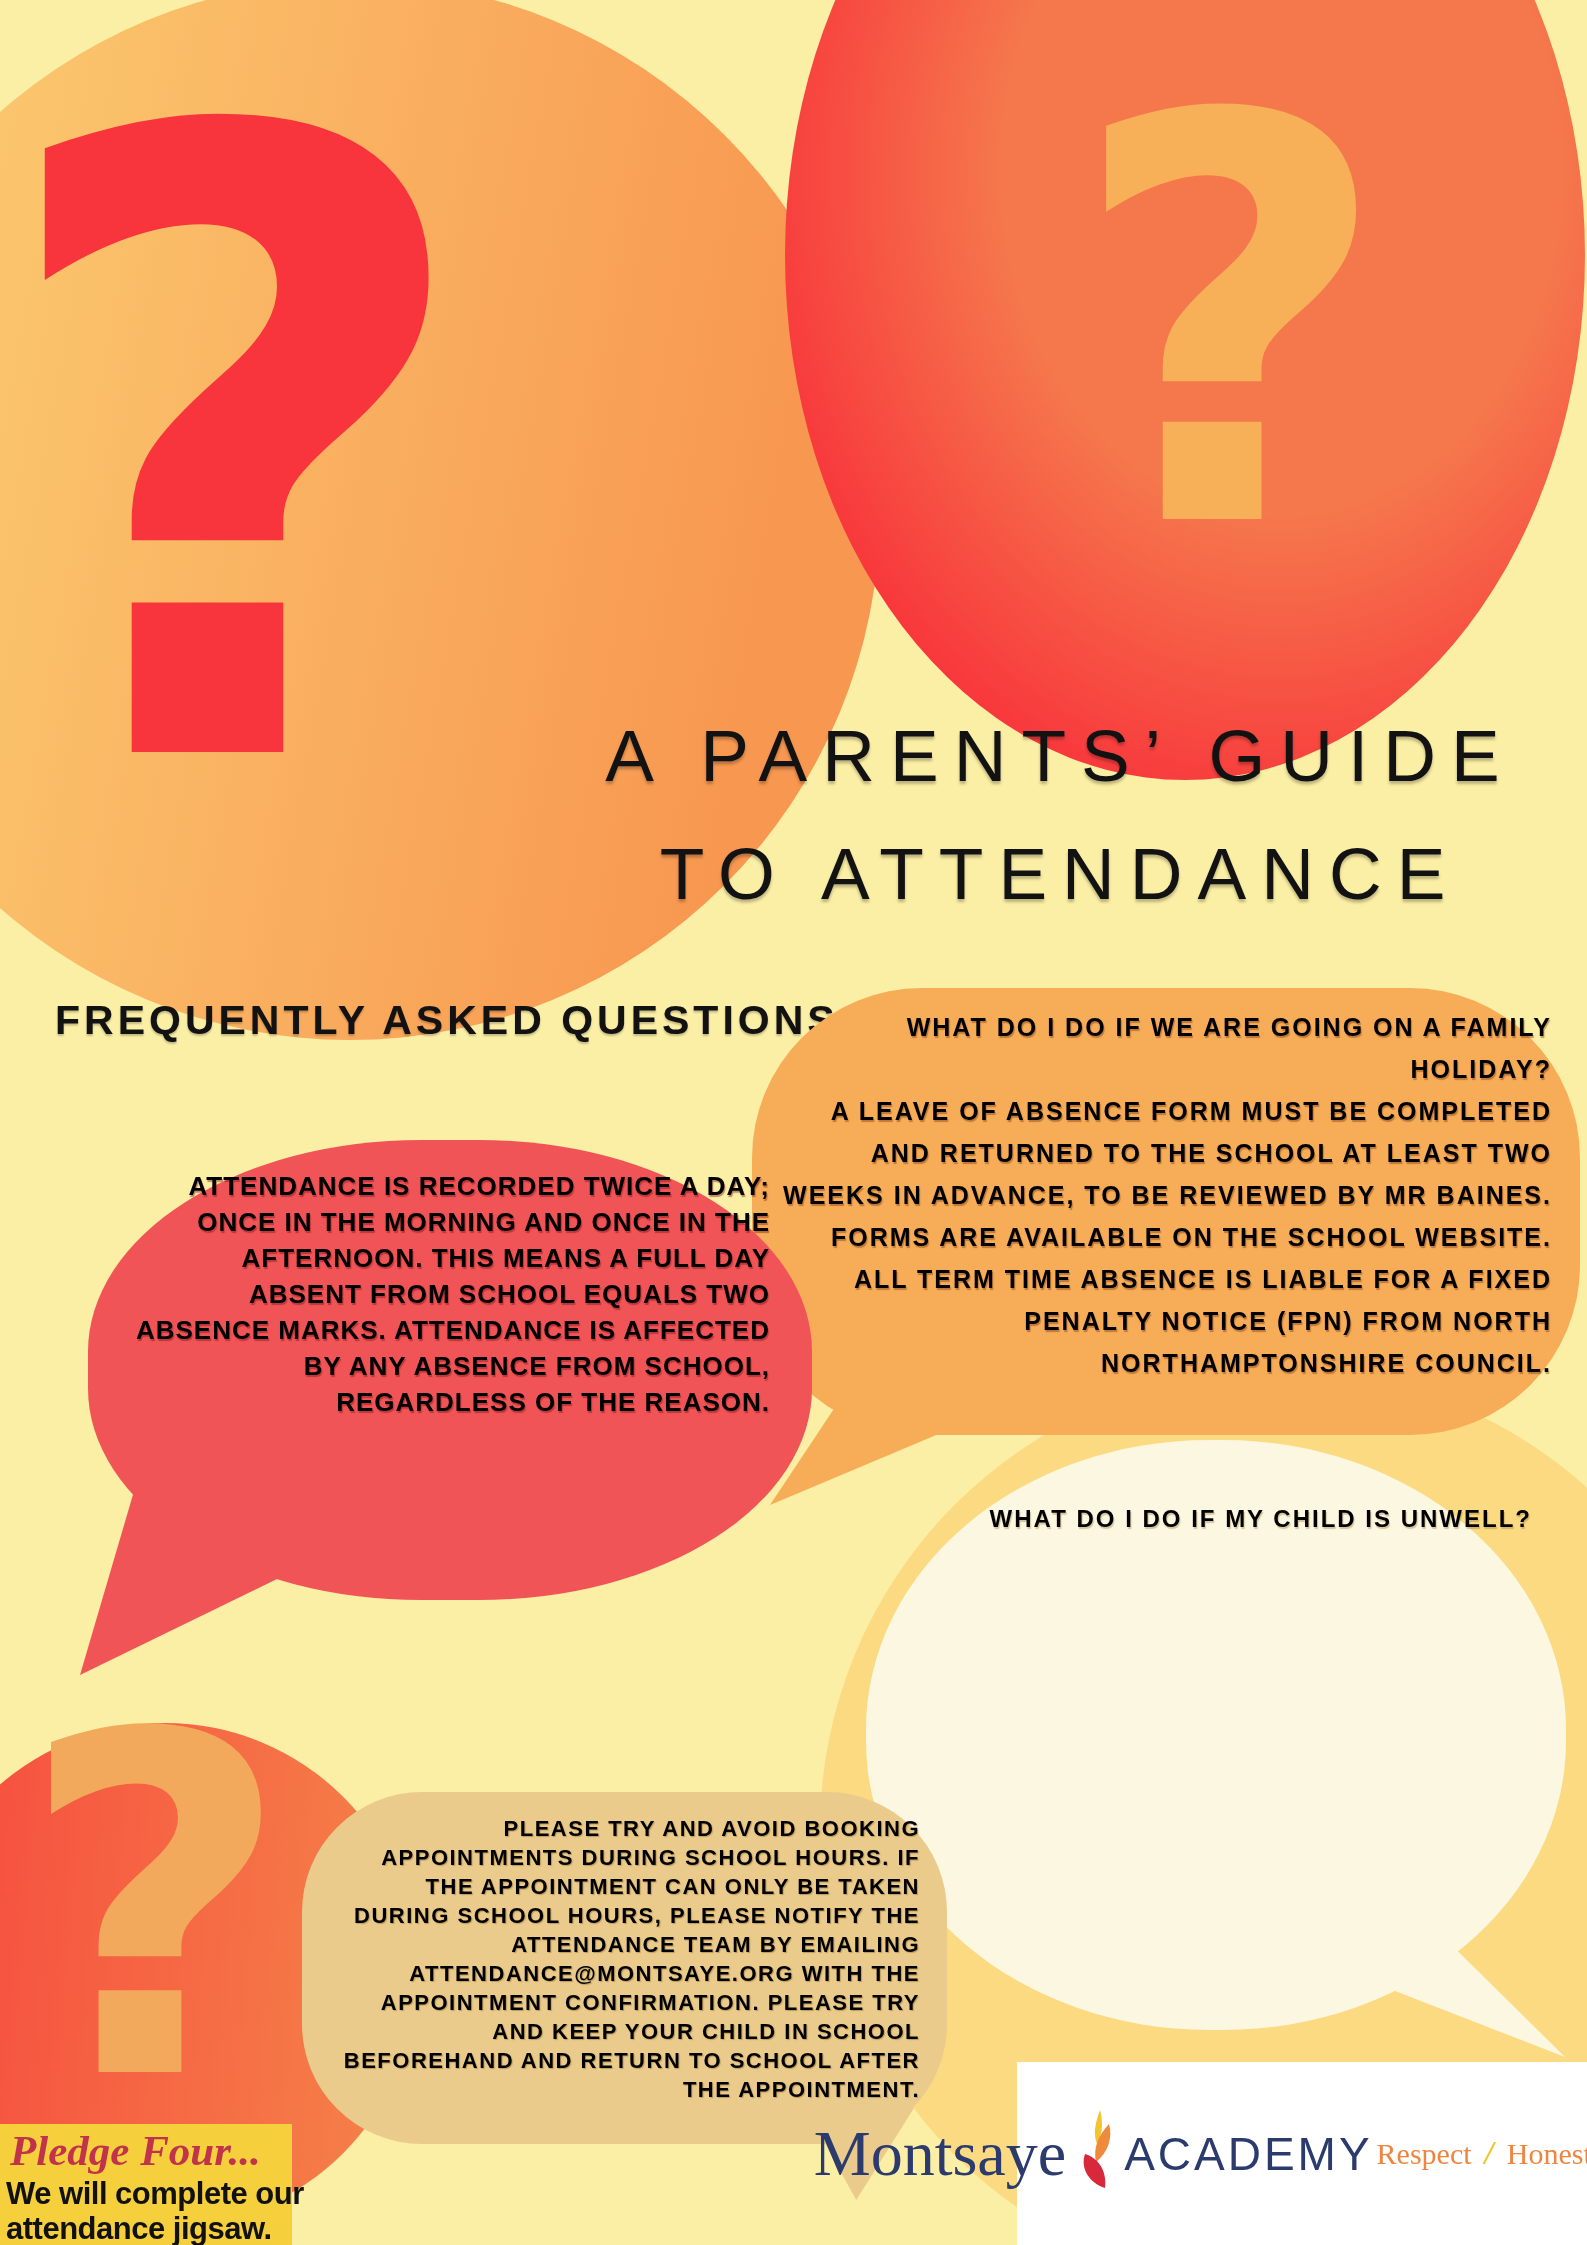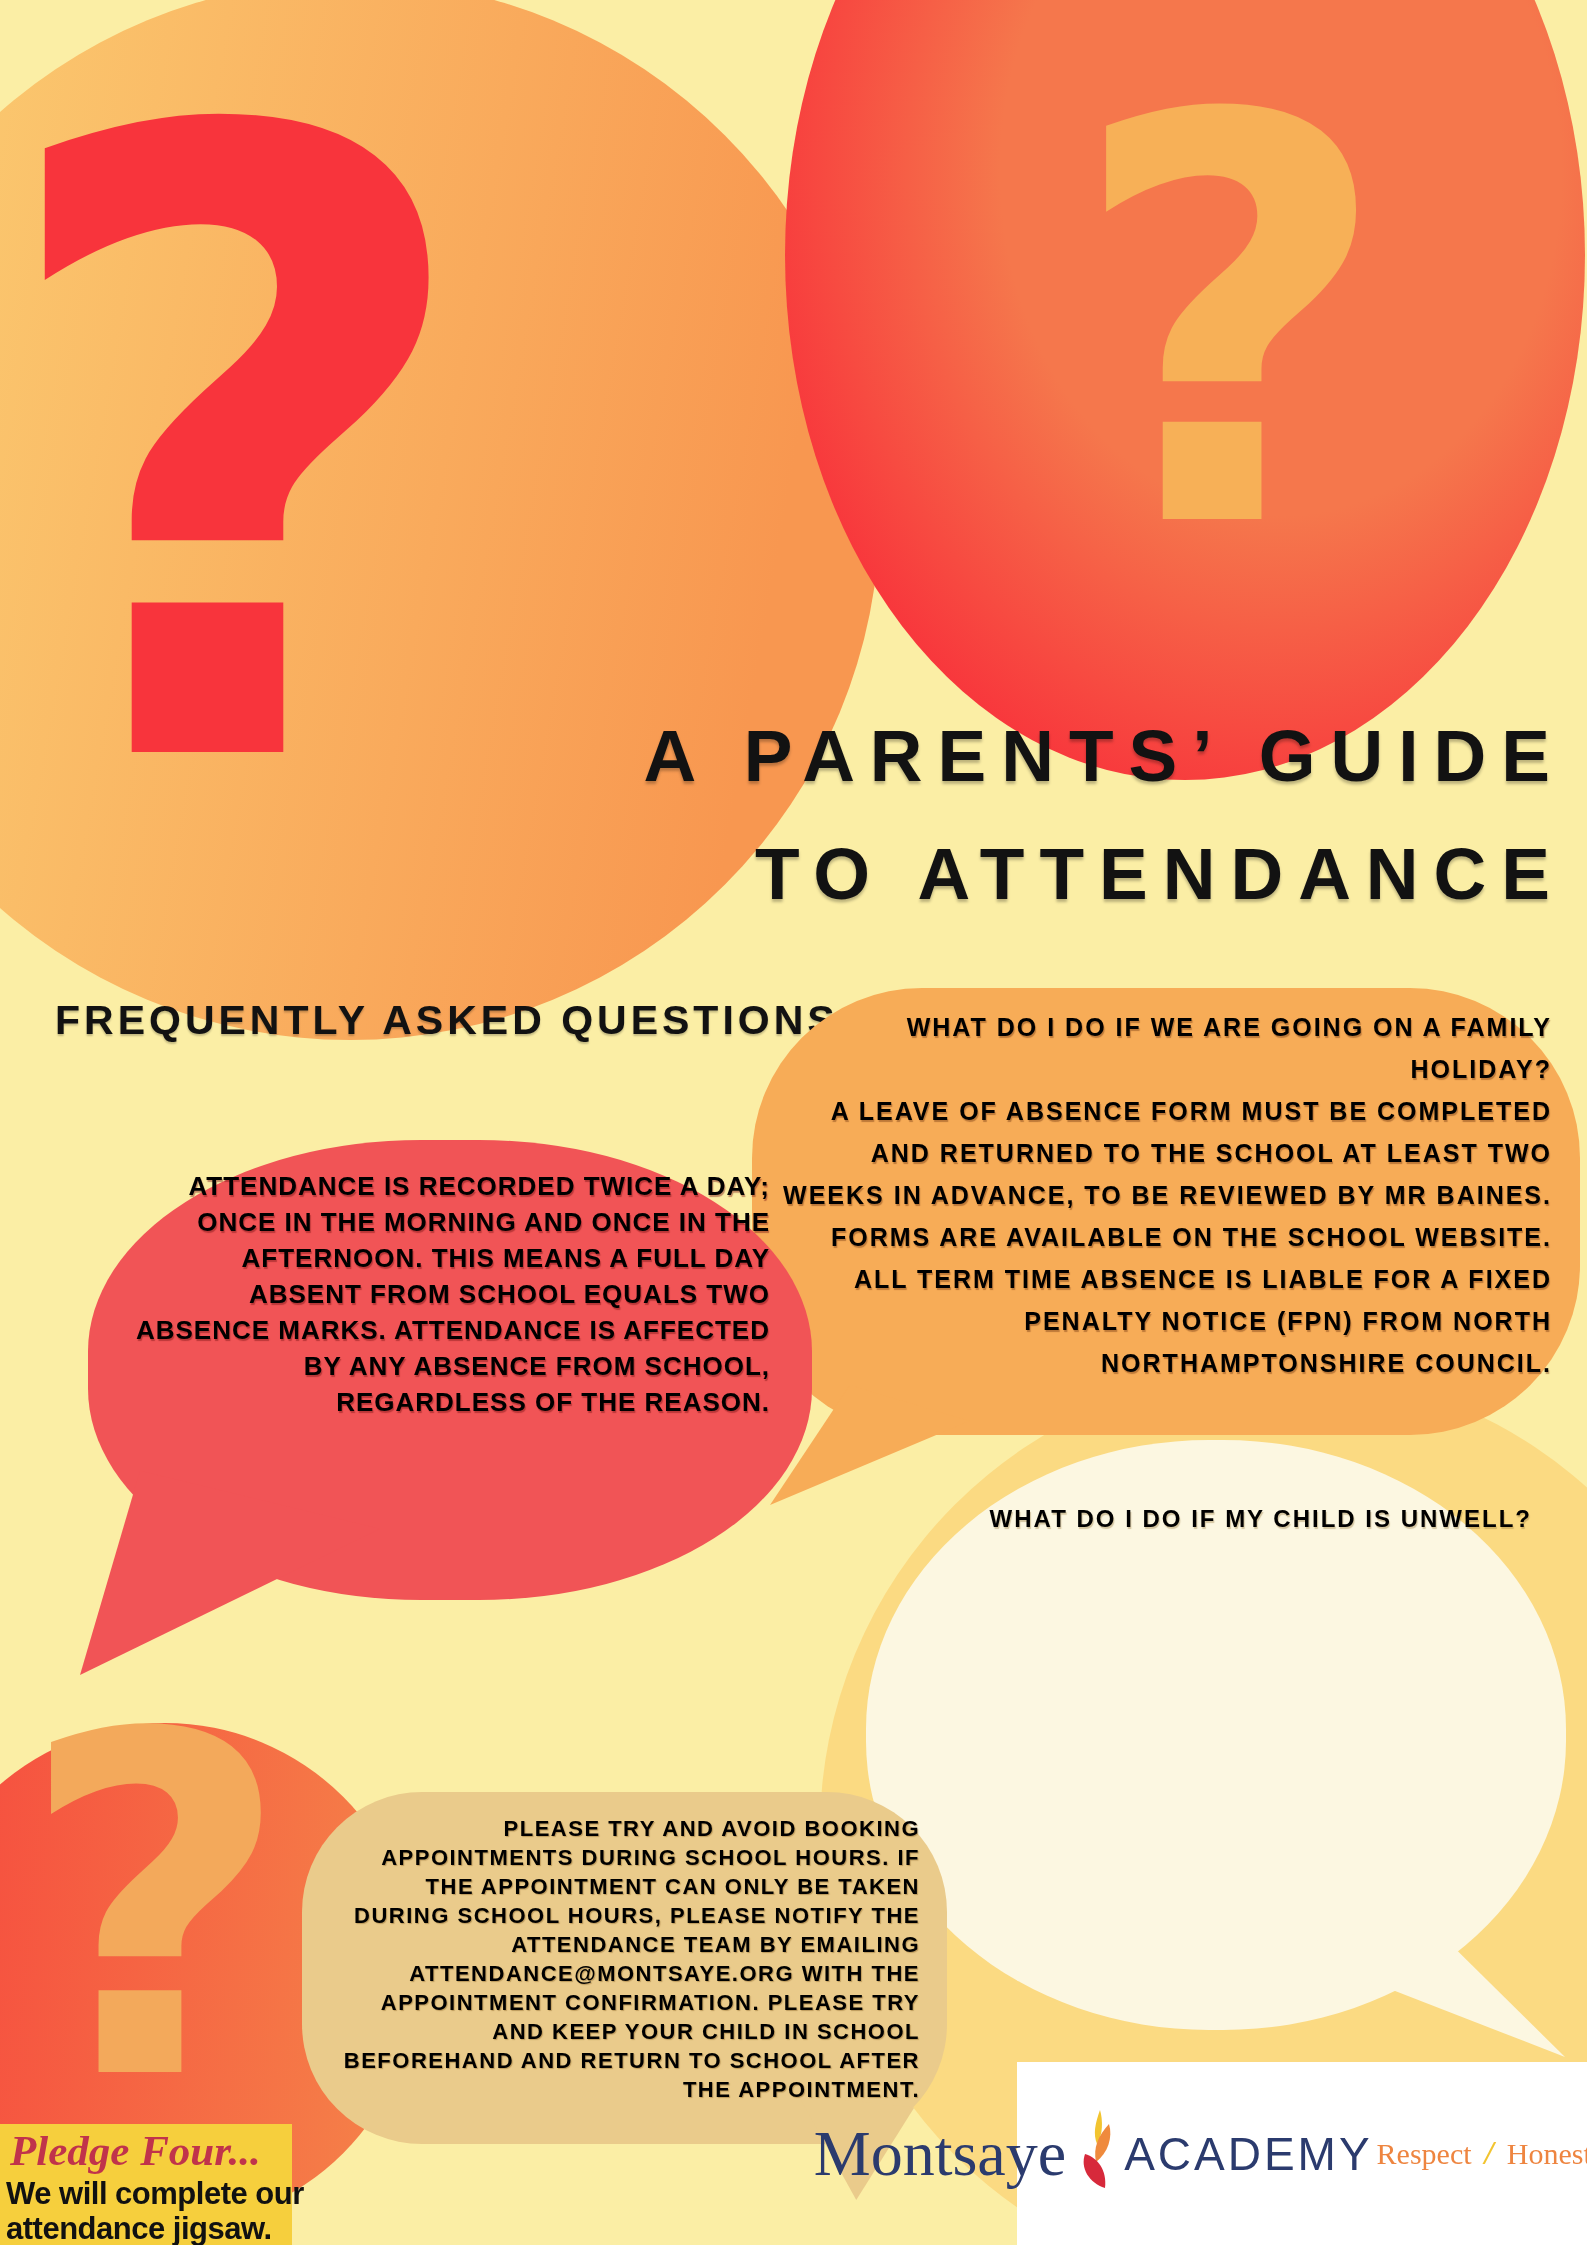--- a/index.html
+++ b/index.html
@@ -14,21 +14,21 @@
              background:radial-gradient(ellipse at 62% 42%,#F5774C 0%,#F5774C 40%,#F8333B 78%);}
   .circle-mid{left:820px;top:1370px;width:920px;height:920px;border-radius:50%;
               background:#FBDA82;position:absolute;}
   .circle-bl{left:-87px;top:1723px;width:504px;height:504px;
              background:linear-gradient(95deg,#F6493E 0%,#F57F48 90%);}
   .qm{font-family:"DejaVu Sans",sans-serif;font-weight:bold;line-height:1;display:block;}
   .qm-red{font-size:860px;color:#F8343C;transform:translate(-115px,-55px);}
   .qm-orange{font-size:560px;color:#F7B057;transform:translate(45px,70px);}
   .qm-light{font-size:470px;color:#F3A95B;transform:translate(-10px,-65px);}
   
-  .title{left:555px;top:648px;width:1010px;text-align:right;font-weight:bold;
+  .title{left:555px;top:648px;width:1010px;text-align:center;font-weight:normal;
          font-size:73px;letter-spacing:15px;line-height:118px;color:#121212;
          text-shadow:0 3px 3px rgba(0,0,0,.25);}
   .title span{display:block;}
   .faq{left:55px;top:963px;font-size:41px;font-weight:bold;letter-spacing:4px;
        color:#121212;text-shadow:0 2px 2px rgba(0,0,0,.22);}
   
   .bubble{position:absolute;}
   .bubble-orange{left:752px;top:988px;width:828px;height:447px;background:#F7AC57;border-radius:170px;}
   .tail-orange{left:770px;top:1385px;width:210px;height:120px;background:#F7AC57;
                clip-path:polygon(38% 0%,0% 100%,95% 30%);}

